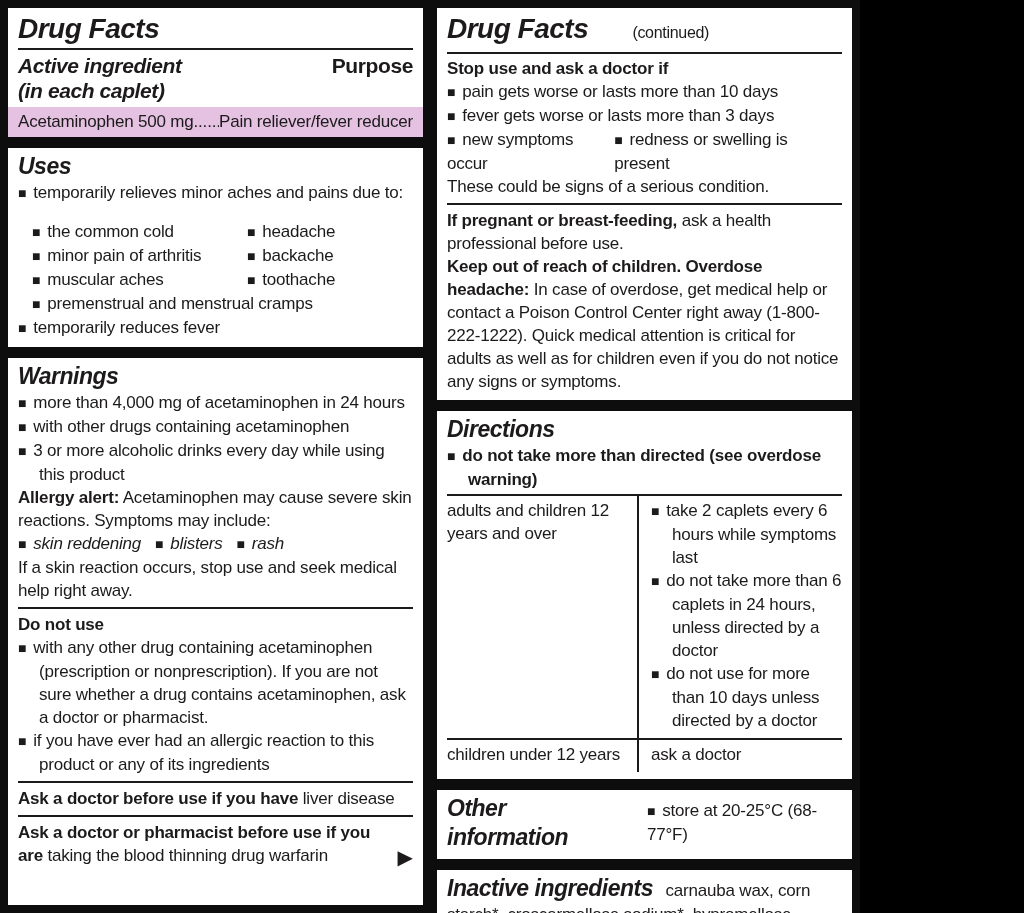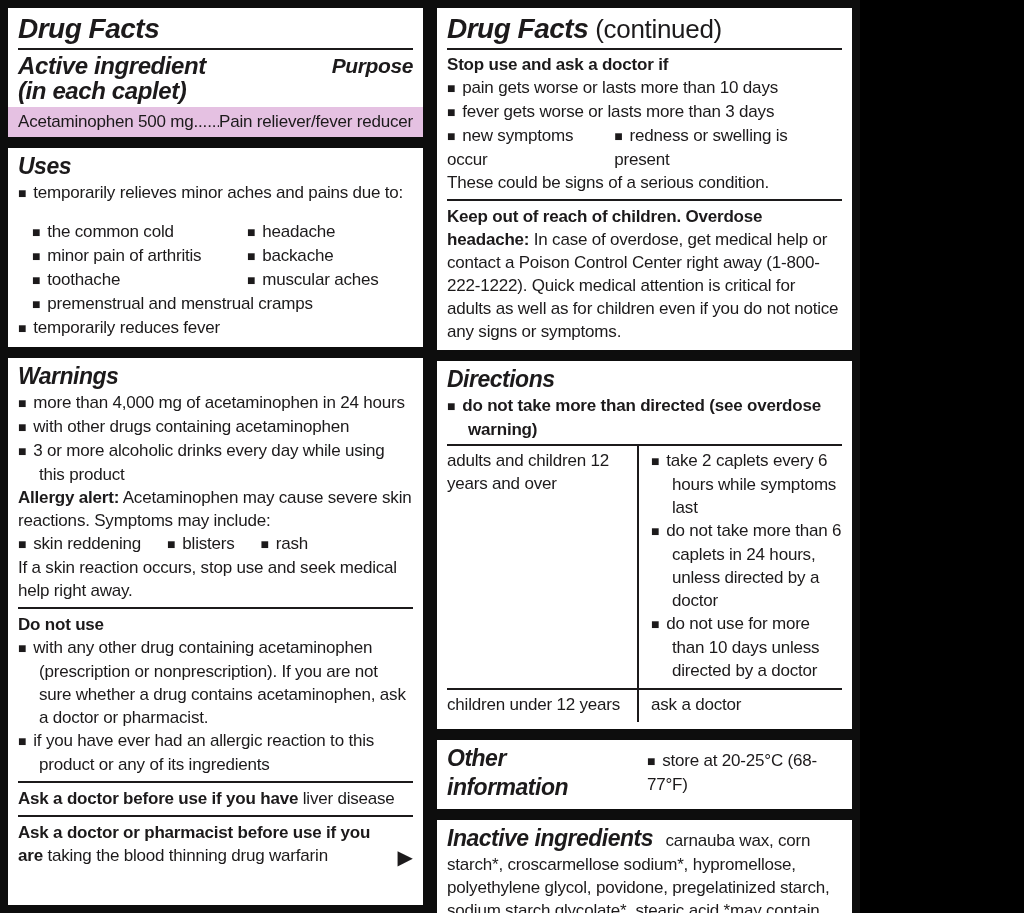--- a/index.html
+++ b/index.html
@@ -17,47 +17,47 @@
   .grow { flex: 1 1 auto; }
 
   .txt { font-size: 17px; line-height: 23px; letter-spacing: -0.2px; }
   .b { font-weight: bold; }
 
   .h-main {
     font-size: 28px; line-height: 34px;
     font-weight: bold; font-style: italic;
     letter-spacing: -0.5px;
   }
-  .h-main .cont { font-style: normal; font-weight: normal; font-size: 26px; letter-spacing: -0.3px; }
+  .h-main .cont { font-style: normal; font-weight: normal; font-size: 16px; letter-spacing: -0.3px; margin-left: 40px; }
   .h-rule { border-bottom: 2px solid #1c1a1b; margin: 2px 0 3px 0; }
   .h-sec {
     font-size: 23px; line-height: 29px;
     font-weight: bold; font-style: italic;
     letter-spacing: -0.5px;
   }
   .sep { border-top: 2px solid #1c1a1b; margin: 5px 0 4px 0; }
 
   
   .ai-head { display: flex; justify-content: space-between; align-items: flex-start; }
-  .ai-left { font-size: 24px; line-height: 25px; font-weight: bold; font-style: italic; letter-spacing: -0.4px; }
-  .ai-purpose { font-size: 21px; line-height: 25px; font-weight: bold; font-style: italic; letter-spacing: -0.4px; }
+  .ai-left { font-size: 21px; line-height: 25px; font-weight: bold; font-style: italic; letter-spacing: -0.4px; }
+  .ai-purpose { font-size: 21px; line-height: 25px; font-weight: bold; letter-spacing: -0.4px; }
   .pink-row {
     margin: 4px -10px -7px -10px;
     padding: 3px 10px 4px 10px;
     display: flex; align-items: baseline;
     white-space: nowrap; overflow: hidden;
   }
   .pink-row .dots { overflow: hidden; }
 
   
   .bullet { padding-left: 21px; text-indent: -21px; }
   .bullet::before { content: "■"; font-size: 14px; margin-right: 7px; font-style: normal; }
   .bullet-sub { margin-left: 14px; }
   .inline-bullets { display: flex; }
-  .inline-bullets.tight { gap: 26px; }
+  .inline-bullets.tight { gap: 14px; font-style: italic; }
   .inline-b::before { content: "■"; font-size: 14px; margin-right: 7px; }
 
   .uses-grid { display: grid; grid-template-columns: 215px 1fr; margin-left: 14px; margin-top: 15px; }
 
   
   .dir-table { border-top: 2px solid #1c1a1b; margin-top: 3px; flex: 1 1 auto; display:flex; flex-direction:column; }
   .dir-row { display: flex; }
   .dir-row + .dir-row { border-top: 2px solid #1c1a1b; }
   .dir-row.fill { flex: 1 1 auto; }
   .dir-who { width: 192px; flex: 0 0 192px; padding: 3px 8px 6px 0; border-right: 2px solid #1c1a1b; }
@@ -99,22 +99,22 @@
     </div>
 
     <div class="panel">
       <div class="h-sec">Uses</div>
       <div class="txt bullet">temporarily relieves minor aches and pains due to:</div>
       <div class="uses-grid txt">
         <div class="bullet">the common cold</div>
         <div class="bullet">headache</div>
         <div class="bullet">minor pain of arthritis</div>
         <div class="bullet">backache</div>
+        <div class="bullet">muscular aches</div>
         <div class="bullet">toothache</div>
-        <div class="bullet">muscular aches</div>
       </div>
       <div class="txt bullet bullet-sub">premenstrual and menstrual cramps</div>
       <div class="txt bullet">temporarily reduces fever</div>
     </div>
 
     <div class="panel grow">
       <div class="h-sec">Warnings</div>
       <div class="txt bullet">more than 4,000 mg of acetaminophen in 24 hours</div>
       <div class="txt bullet">with other drugs containing acetaminophen</div>
       <div class="txt bullet">3 or more alcoholic drinks every day while using this product</div>
@@ -146,20 +146,21 @@
       <div class="h-rule"></div>
       <div class="txt b">Stop use and ask a doctor if</div>
       <div class="txt bullet">pain gets worse or lasts more than 10 days</div>
       <div class="txt bullet">fever gets worse or lasts more than 3 days</div>
       <div class="txt inline-bullets">
         <span class="inline-b">new symptoms occur</span>
         <span class="inline-b">redness or swelling is present</span>
       </div>
       <div class="txt">These could be signs of a serious condition.</div>
       <div class="sep"></div>
+      <div class="txt"><span class="b">If pregnant or breast-feeding,</span><span> ask a health professional before use.</span></div>
       <div class="txt"><span class="b">Keep out of reach of children. Overdose headache:</span><span> In case of overdose, get medical help or contact a Poison Control Center right away (1-800-222-1222). Quick medical attention is critical for adults as well as for children even if you do not notice any signs or symptoms.</span></div>
     </div>
 
     <div class="panel grow" style="display:flex;flex-direction:column;">
       <div class="h-sec">Directions</div>
       <div class="txt b bullet">do not take more than directed (see overdose warning)</div>
       <div class="dir-table">
         <div class="dir-row fill">
           <div class="dir-who txt">adults and children 12 years and over</div>
           <div class="dir-what txt">

